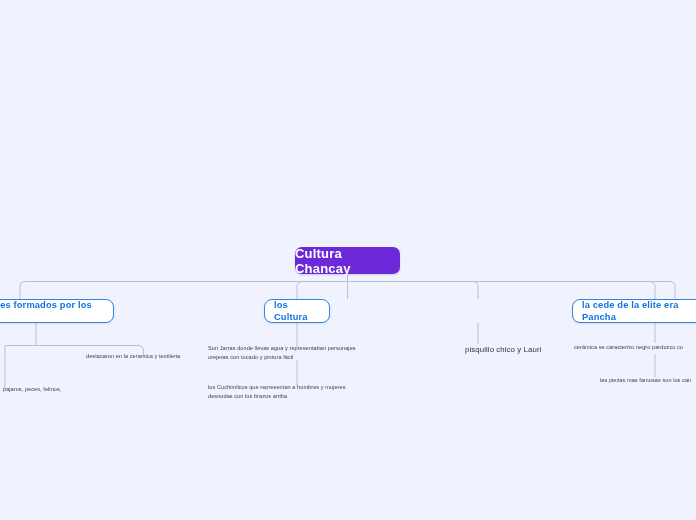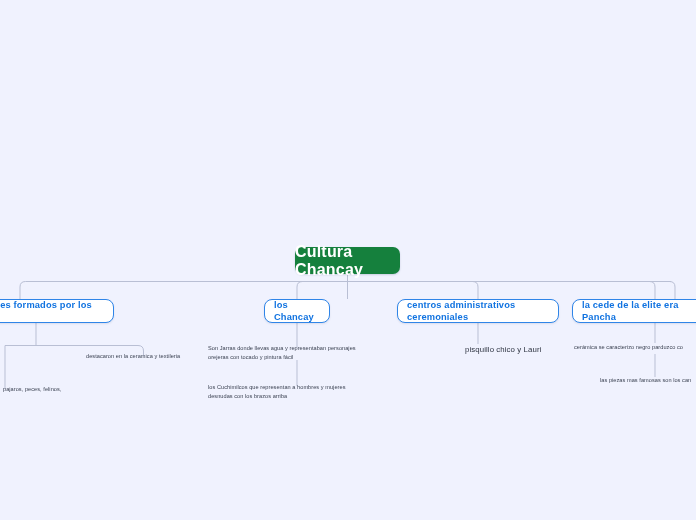--- a/index.html
+++ b/index.html
@@ -8,24 +8,24 @@
     background:#f0f2fe;
     font-family:"Liberation Sans", sans-serif;
     position:relative;
   }
   #canvas{position:absolute;inset:0;}
   svg.links{position:absolute;left:0;top:0;width:696px;height:520px;pointer-events:none;}
 
   .node{position:absolute;box-sizing:border-box;}
 
   .root-node{
-    background:#15803d;
+    background:#6d28d9;
     color:#ffffff;
     border-radius:7px;
-    font-size:16px;
+    font-size:13px;
     font-weight:bold;
     letter-spacing:.2px;
     display:flex;align-items:center;justify-content:flex-end;
     box-shadow:0 1px 2px rgba(20,40,90,.18);
   }
 
   .branch-node{
     background:#ffffff;
     color:#1173e0;
     border:1.4px solid #2f85e8;
@@ -88,30 +88,27 @@
   </div>
 
   <div class="node branch-node" style="left:-34px;top:299px;width:148px;height:24px;">
     <span>s valles formados por los
 illón</span>
   </div>
   <div class="leaf-text" style="left:86px;top:352px;width:130px;">destacaron en la ceramica y textileria</div>
   <div class="leaf-text" style="left:3px;top:385px;width:120px;">pajaros, peces, felinos,</div>
 
   <div class="node branch-node" style="left:264px;top:299px;width:66px;height:24px;justify-content:center;">
-    <span>los Chancay</span>
+    <span>los Cultura</span>
   </div>
   <div class="leaf-text" style="left:208px;top:344px;width:178px;">Son Jarras donde llevas agua y representaban personajes
 orejeras con tocado y pintura fácil</div>
   <div class="leaf-text" style="left:208px;top:383px;width:178px;">los Cuchimilcos que representan a hombres y mujeres
 desnudas con los brazos arriba</div>
 
-  <div class="node branch-node" style="left:397px;top:299px;width:162px;height:24px;justify-content:center;">
-    <span>centros administrativos ceremoniales</span>
-  </div>
   <div class="leaf-text big" style="left:441px;top:344px;width:150px;padding-left:24px;">pisquillo chico y Lauri</div>
 
   <div class="node branch-node" style="left:572px;top:299px;width:148px;height:24px;justify-content:center;">
     <span>la cede de la elite era Pancha</span>
   </div>
   <div class="leaf-text" style="left:574px;top:343px;width:160px;">cerámica se caracterizo negro parduzco co</div>
   <div class="leaf-text" style="left:600px;top:376px;width:160px;">las piezas mas famosas son los can</div>
 
 </div>
 

